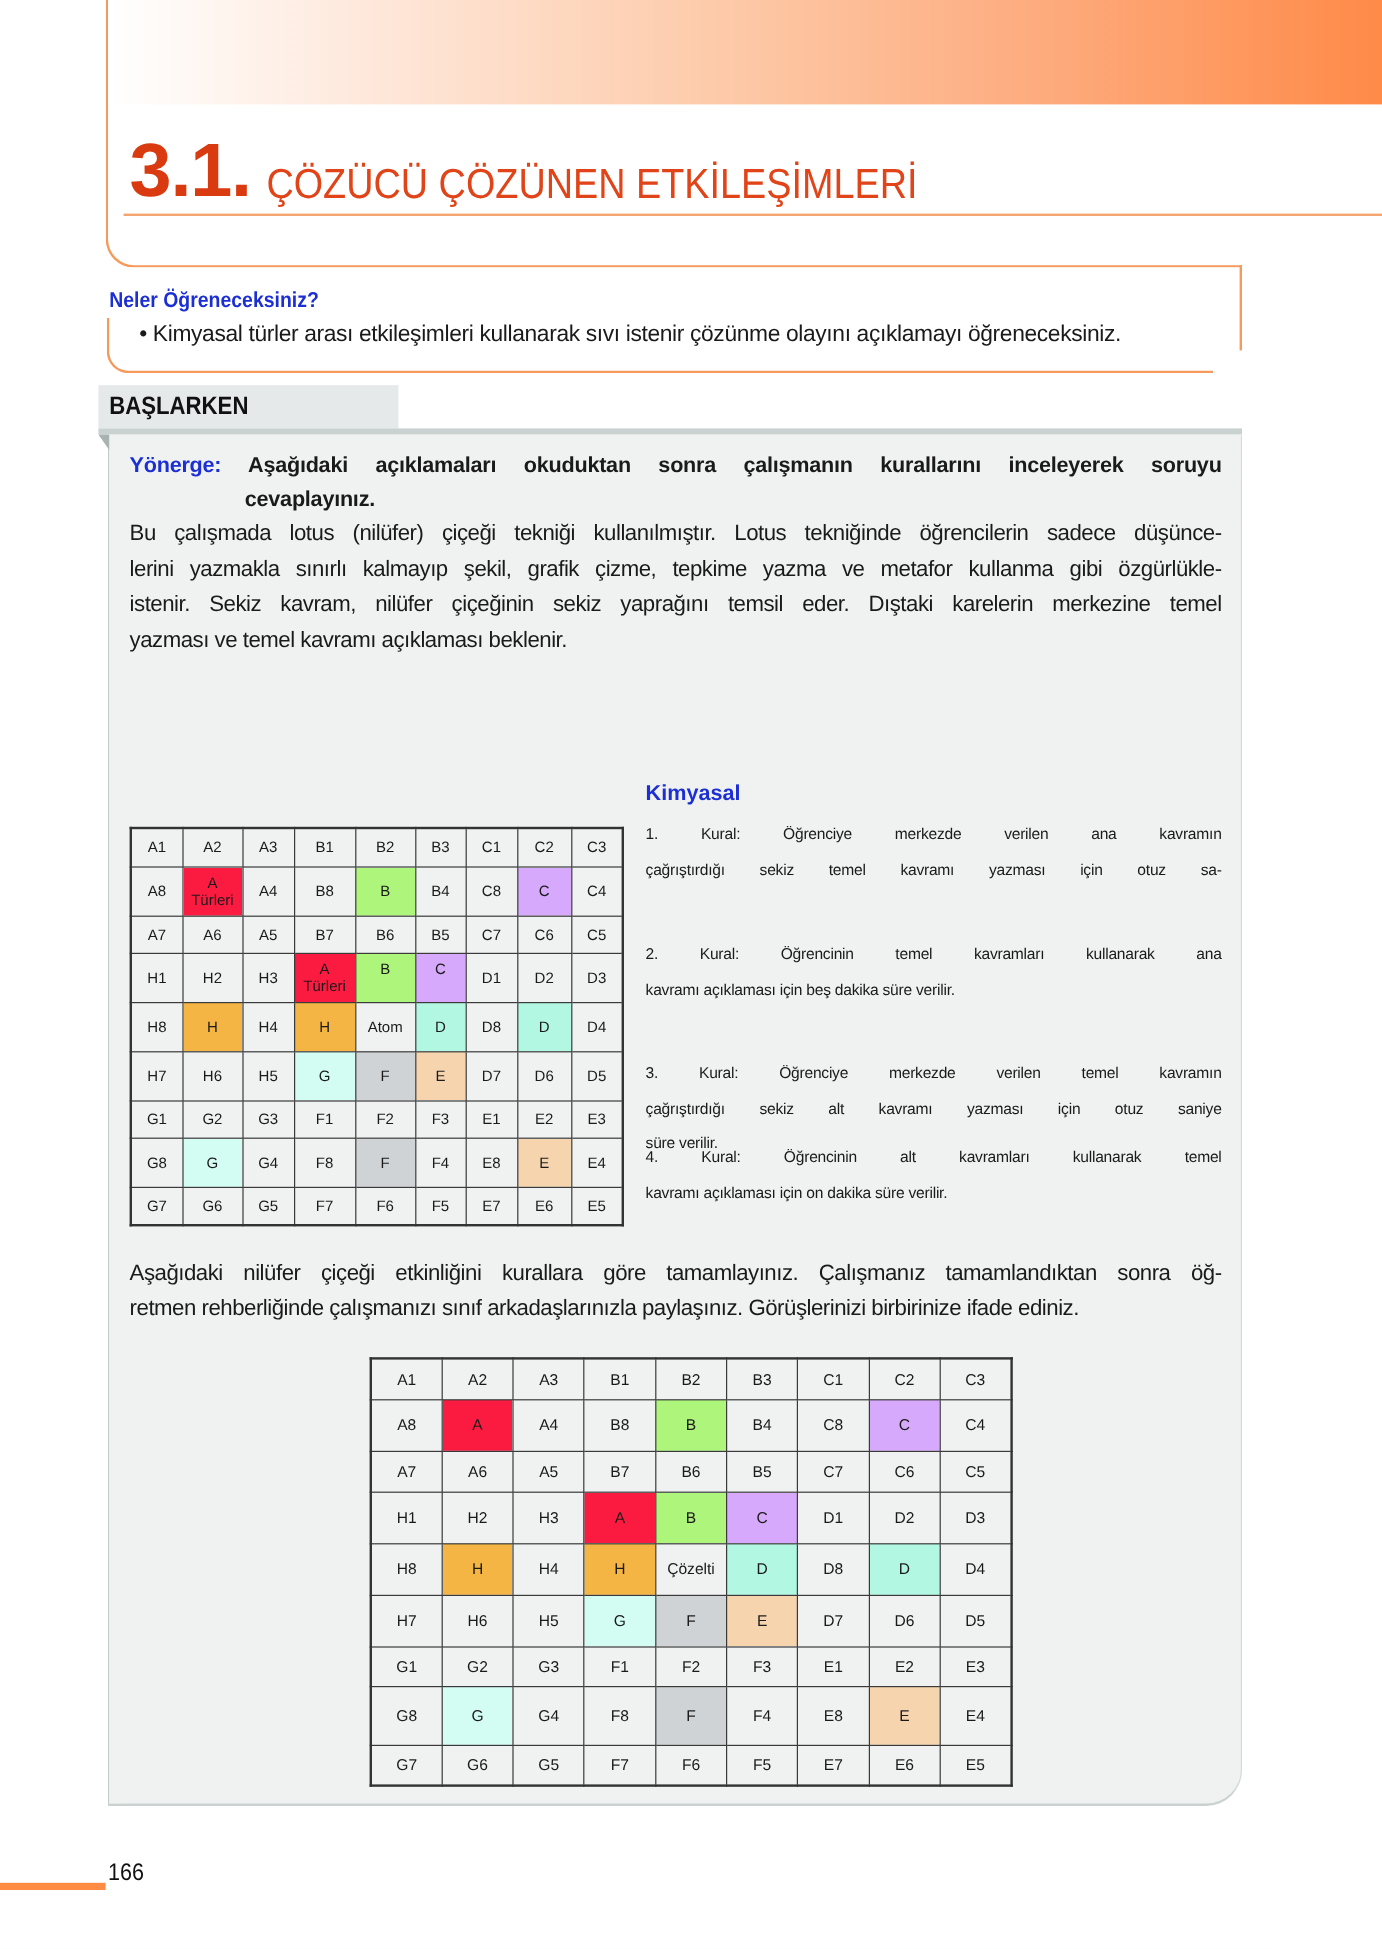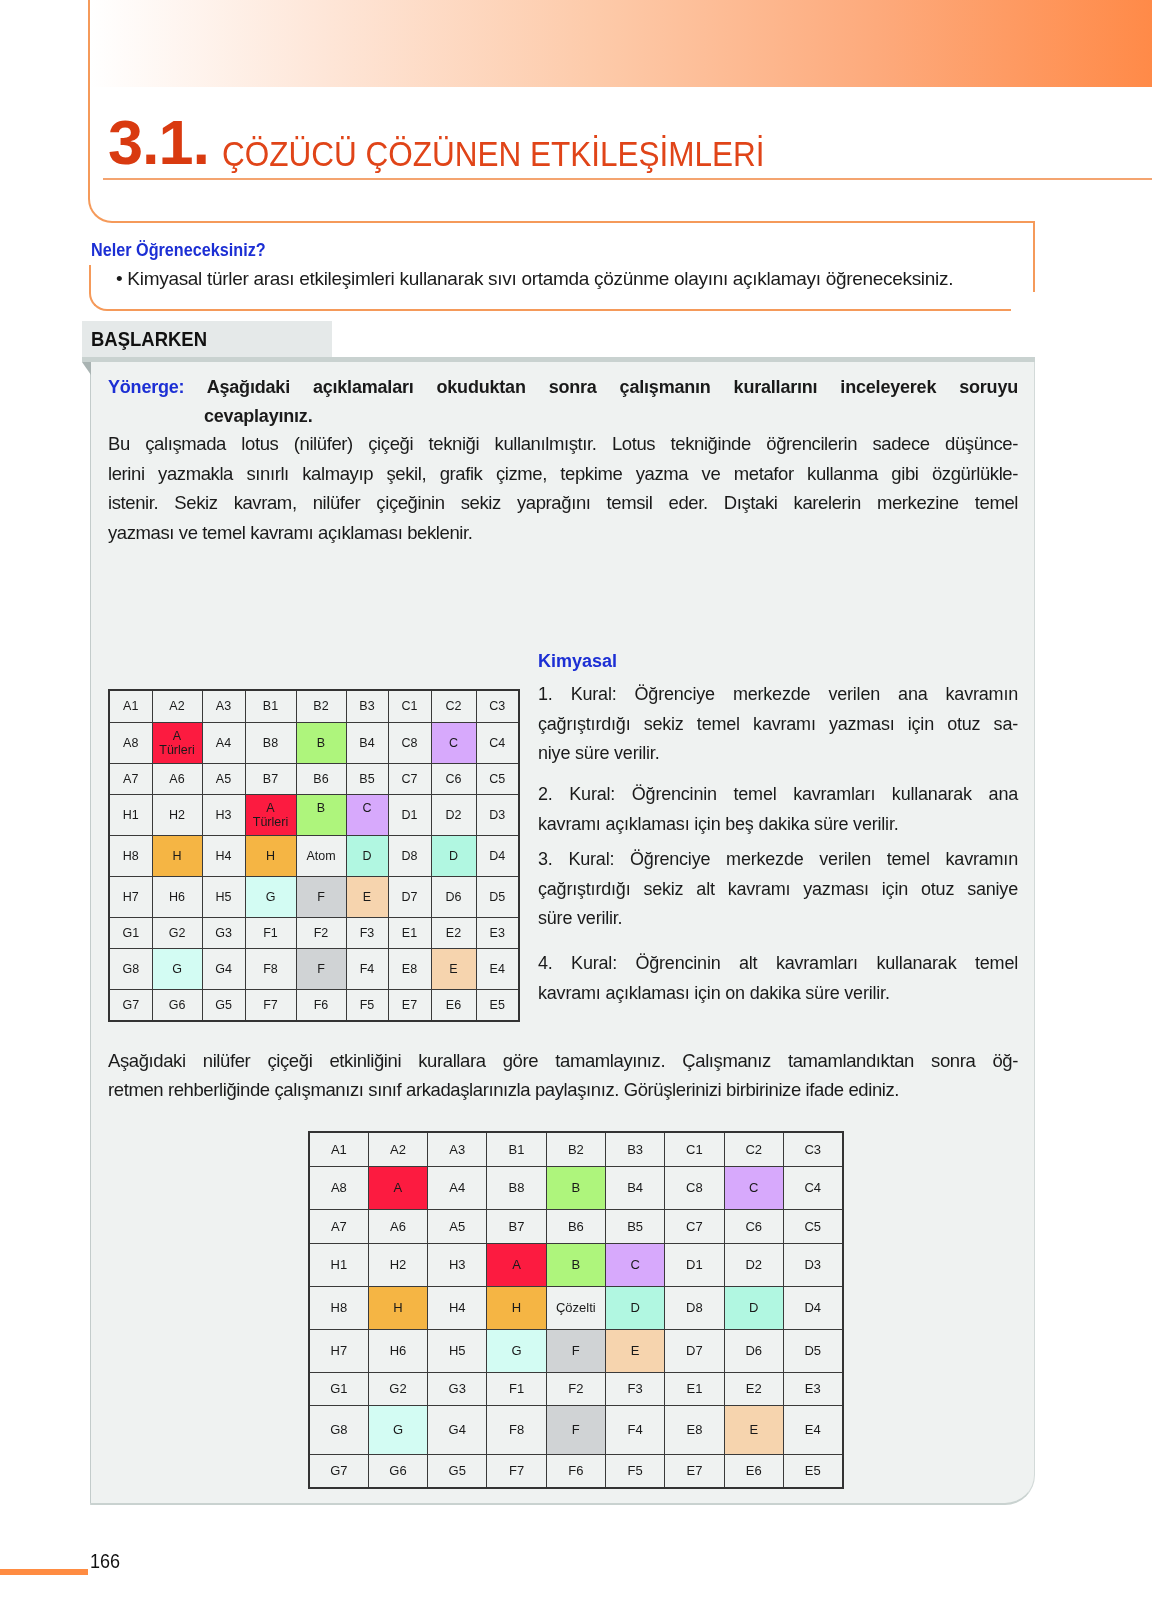--- a/index.html
+++ b/index.html
@@ -67,21 +67,21 @@
     .instruction .indent { padding-left:96px; }
     .para {
       width:910px; font-size:18.5px; letter-spacing:-0.4px;
     }
     .intro { left:108px; top:429px; line-height:29.5px; }
     .task { left:108px; top:1046px; line-height:29px; }
     .rules-heading {
       left:538px; top:650px; font-size:18px; line-height:22px; font-weight:bold; color:#1c2fd4;
     }
     .rule {
-      left:538px; width:480px; font-size:18px; line-height:29.5px; letter-spacing:-0.2px;
+      left:538px; width:480px; font-size:13px; line-height:29.5px; letter-spacing:-0.2px;
     }
     table.grid {
       position:absolute; border-collapse:collapse; table-layout:fixed;
       border:2px solid #333;
     }
     table.grid td {
       border:1.5px solid #3a3a3a; text-align:center; vertical-align:middle; padding:0;
       white-space:pre-line; color:#1a1a1a; background:#eff2f1; overflow:hidden;
     }
     .grid-small { left:108px; top:689px; width:410px; font-size:12.5px; line-height:14px; }
@@ -99,21 +99,21 @@
 <div class="abs frame-top"></div>
 <div class="abs frame-right"></div>
 <div class="abs title-rule"></div>
 
 <div class="abs title-number">3.1.</div>
 <div class="abs title-text">ÇÖZÜCÜ ÇÖZÜNEN ETKİLEŞİMLERİ</div>
 
 <div class="abs obj-frame"></div>
 <div class="abs obj-heading">Neler Öğreneceksiniz?</div>
 <div class="abs obj-item">
-  <span class="bullet">•</span><span>Kimyasal türler arası etkileşimleri kullanarak sıvı ortamda çözünme olayını açıklamayı öğreneceksiniz.</span>
+  <span class="bullet">•</span><span>Kimyasal türler arası etkileşimleri kullanarak sıvı istenir çözünme olayını açıklamayı öğreneceksiniz.</span>
 </div>
 
 <div class="abs tab">
   <span class="tab-label">BAŞLARKEN</span>
 </div>
 <div class="abs panel"></div>
 <div class="abs panel-band"></div>
 <div class="abs fold"></div>
 
 <div class="abs instruction">
@@ -125,27 +125,26 @@
   <div class="jline">Bu çalışmada lotus (nilüfer) çiçeği tekniği kullanılmıştır. Lotus tekniğinde öğrencilerin sadece düşünce-</div>
   <div class="jline">lerini yazmakla sınırlı kalmayıp şekil, grafik çizme, tepkime yazma ve metafor kullanma gibi özgürlükle-</div>
   <div class="jline">istenir. Sekiz kavram, nilüfer çiçeğinin sekiz yaprağını temsil eder. Dıştaki karelerin merkezine temel</div>
   <div class="jline last">yazması ve temel kavramı açıklaması beklenir.</div>
 </div>
 
 <div class="abs rules-heading">Kimyasal</div>
 <div class="abs rule" style="top:680px">
   <div class="jline">1. Kural: Öğrenciye merkezde verilen ana kavramın</div>
   <div class="jline">çağrıştırdığı sekiz temel kavramı yazması için otuz sa-</div>
-  <div class="jline last">niye süre verilir.</div>
 </div>
 <div class="abs rule" style="top:780px">
   <div class="jline">2. Kural: Öğrencinin temel kavramları kullanarak ana</div>
   <div class="jline last">kavramı açıklaması için beş dakika süre verilir.</div>
 </div>
-<div class="abs rule" style="top:845px">
+<div class="abs rule" style="top:879px">
   <div class="jline">3. Kural: Öğrenciye merkezde verilen temel kavramın</div>
   <div class="jline">çağrıştırdığı sekiz alt kavramı yazması için otuz saniye</div>
   <div class="jline last">süre verilir.</div>
 </div>
 <div class="abs rule" style="top:949px">
   <div class="jline">4. Kural: Öğrencinin alt kavramları kullanarak temel</div>
   <div class="jline last">kavramı açıklaması için on dakika süre verilir.</div>
 </div>
 
 <table class="grid grid-small">

